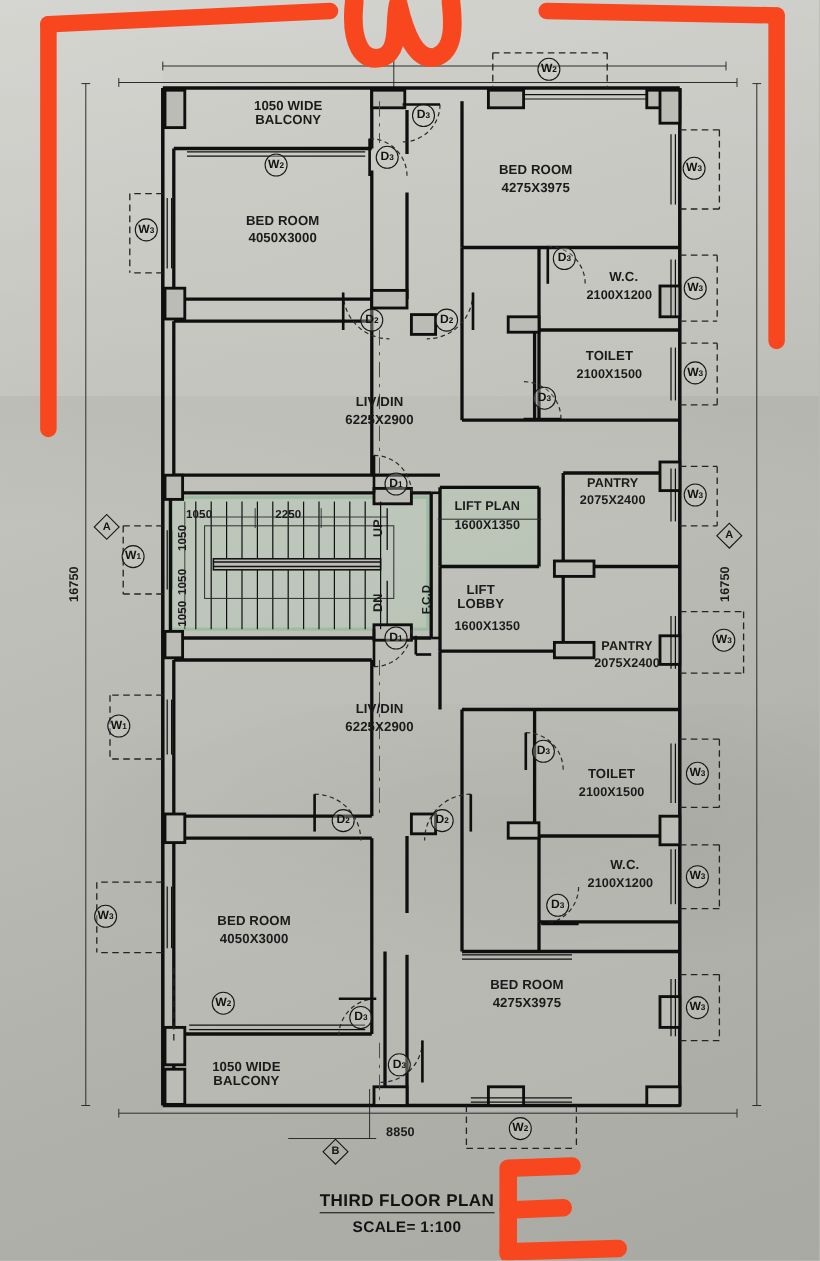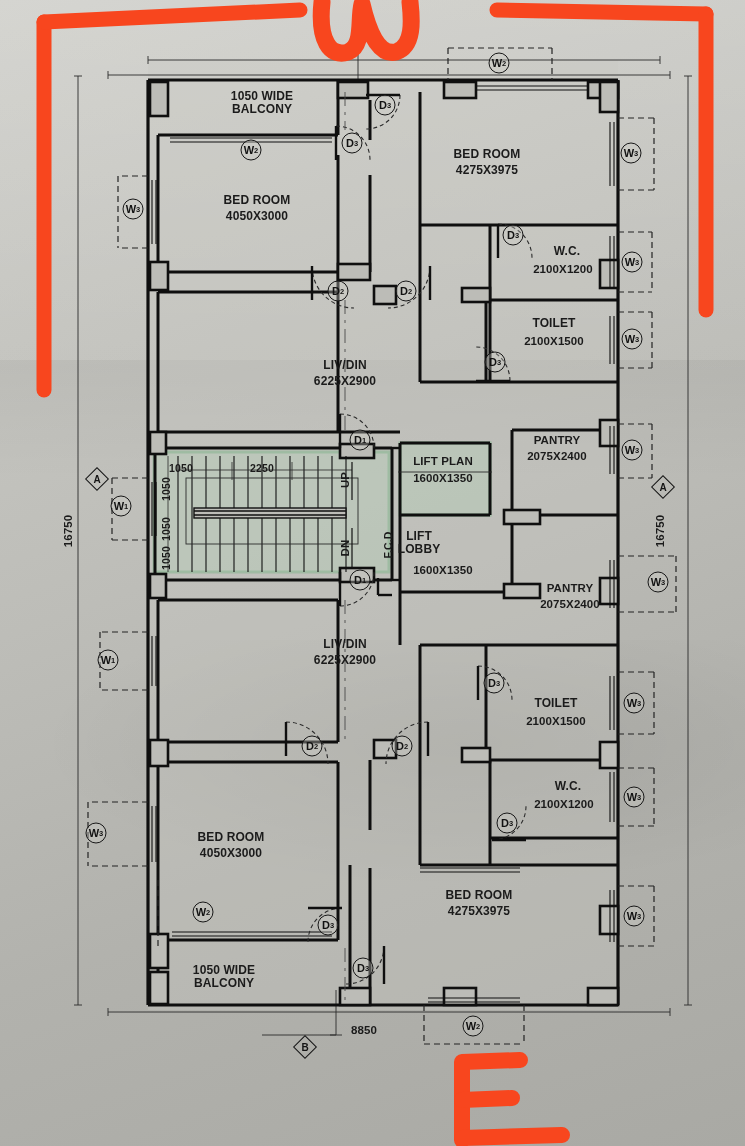--- a/index.html
+++ b/index.html
@@ -457,21 +457,21 @@
 
     <div class="lbl r12" style="left:345px; top:366px;">LIV/DIN</div>
     <div class="lbl r12" style="left:345px; top:382px;">6225X2900</div>
 
     <div class="lbl r11" style="left:557px; top:440px;">PANTRY</div>
     <div class="lbl r11" style="left:557px; top:456px;">2075X2400</div>
 
     <div class="lbl r11" style="left:443px; top:461px;">LIFT PLAN</div>
     <div class="lbl r11" style="left:443px; top:478px;">1600X1350</div>
 
-    <div class="lbl r12" style="left:419px; top:543px;">LIFT
+    <div class="lbl r12" style="left:437px; top:543px;">LIFT
 LOBBY</div>
     <div class="lbl r11" style="left:443px; top:570px;">1600X1350</div>
 
     <div class="lbl r11" style="left:570px; top:588px;">PANTRY</div>
     <div class="lbl r11" style="left:570px; top:604px;">2075X2400</div>
 
     <div class="lbl r12" style="left:345px; top:645px;">LIV/DIN</div>
     <div class="lbl r12" style="left:345px; top:661px;">6225X2900</div>
 
     <div class="lbl r12" style="left:556px; top:704px;">TOILET</div>
@@ -633,20 +633,24 @@
       <div class="tag" style="left: 203px; top: 912px;">
         <span>W</span>
         <sub>2</sub>
       </div>
       <div class="tag" style="left: 473px; top: 1026px;">
         <span>W</span>
         <sub>2</sub>
       </div>
     </div>
 
+  <div id="title">
+    <div class="t1">THIRD FLOOR PLAN</div>
+    <div class="t2">SCALE= 1:100</div>
+  </div>
 
   <svg id="redlayer" viewBox="0 0 745 1146">
     <g fill="none" stroke="#f8461e" stroke-width="15" stroke-linecap="round" stroke-linejoin="round">
 
       <path d="M44,22 L44,390"></path>
       <path d="M44,22 L300,10"></path>
       <path d="M497,10 L706,14"></path>
       <path d="M706,14 L706,310"></path>
     </g>
 

